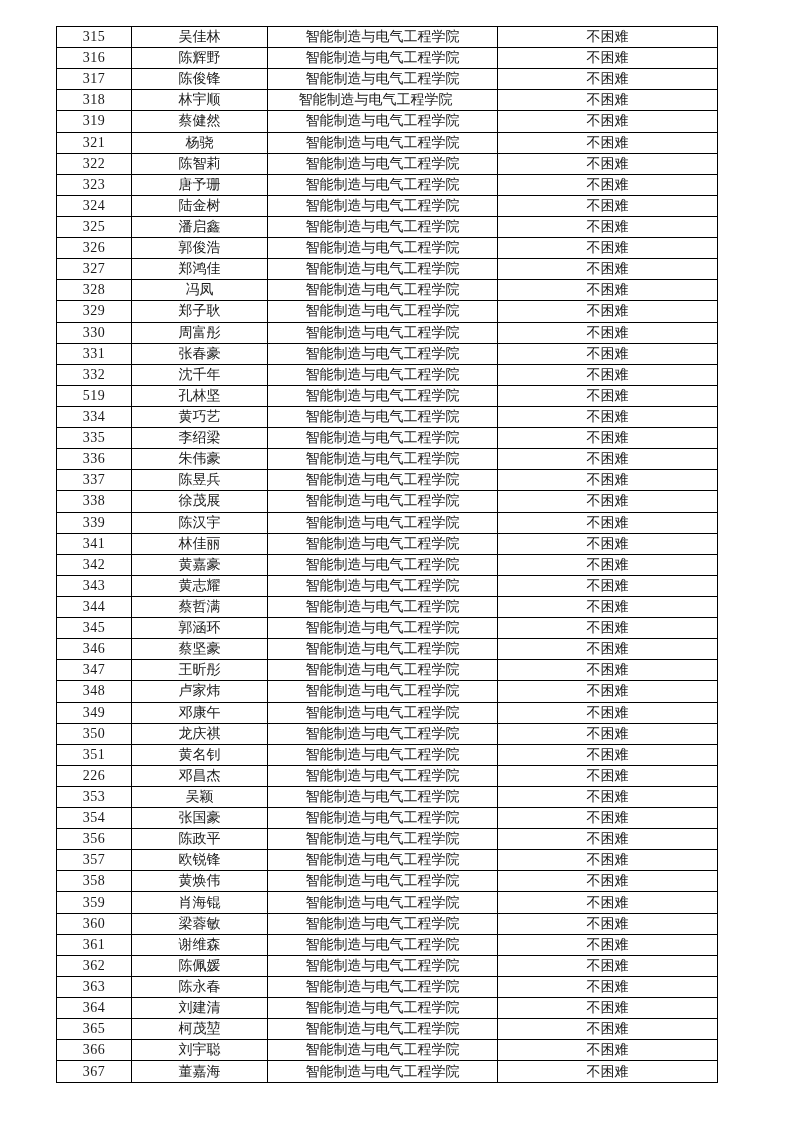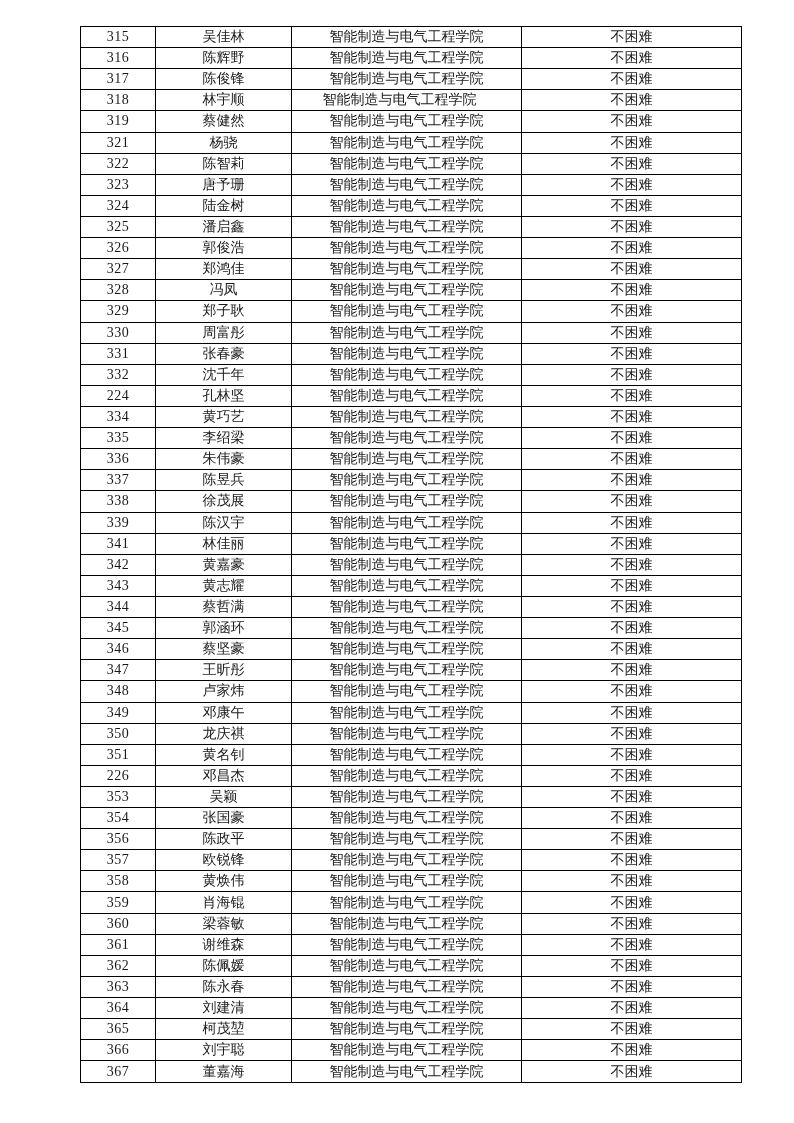--- a/index.html
+++ b/index.html
@@ -14,21 +14,21 @@
     font-family: "Liberation Serif", "DejaVu Serif", serif;
     color: #1a1a1a;
   }
   .page {
     position: absolute;
     inset: 0;
     background: #ffffff;
   }
   table.roster {
     position: absolute;
-    left: 80px;
+    left: 56px;
     top: 26px;
     width: 661px;
     height: 1057px;
     border-collapse: collapse;
     table-layout: fixed;
   }
   table.roster td {
     border: 1px solid #000000;
     padding: 0;
     text-align: center;
@@ -158,21 +158,21 @@
           <td><span>智能制造与电气工程学院</span></td>
           <td><span>不困难</span></td>
         </tr>
         <tr>
           <td class="num"><span>332</span></td>
           <td><span>沈千年</span></td>
           <td><span>智能制造与电气工程学院</span></td>
           <td><span>不困难</span></td>
         </tr>
         <tr>
-          <td class="num"><span>224</span></td>
+          <td class="num"><span>519</span></td>
           <td><span>孔林坚</span></td>
           <td><span>智能制造与电气工程学院</span></td>
           <td><span>不困难</span></td>
         </tr>
         <tr>
           <td class="num"><span>334</span></td>
           <td><span>黄巧艺</span></td>
           <td><span>智能制造与电气工程学院</span></td>
           <td><span>不困难</span></td>
         </tr>

